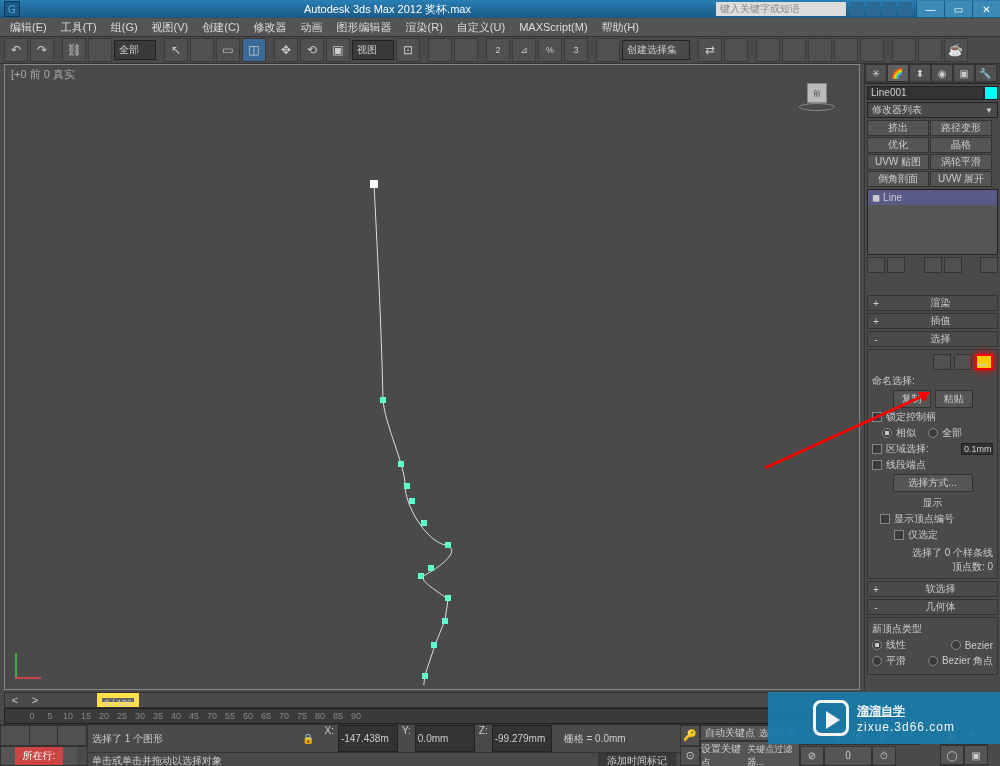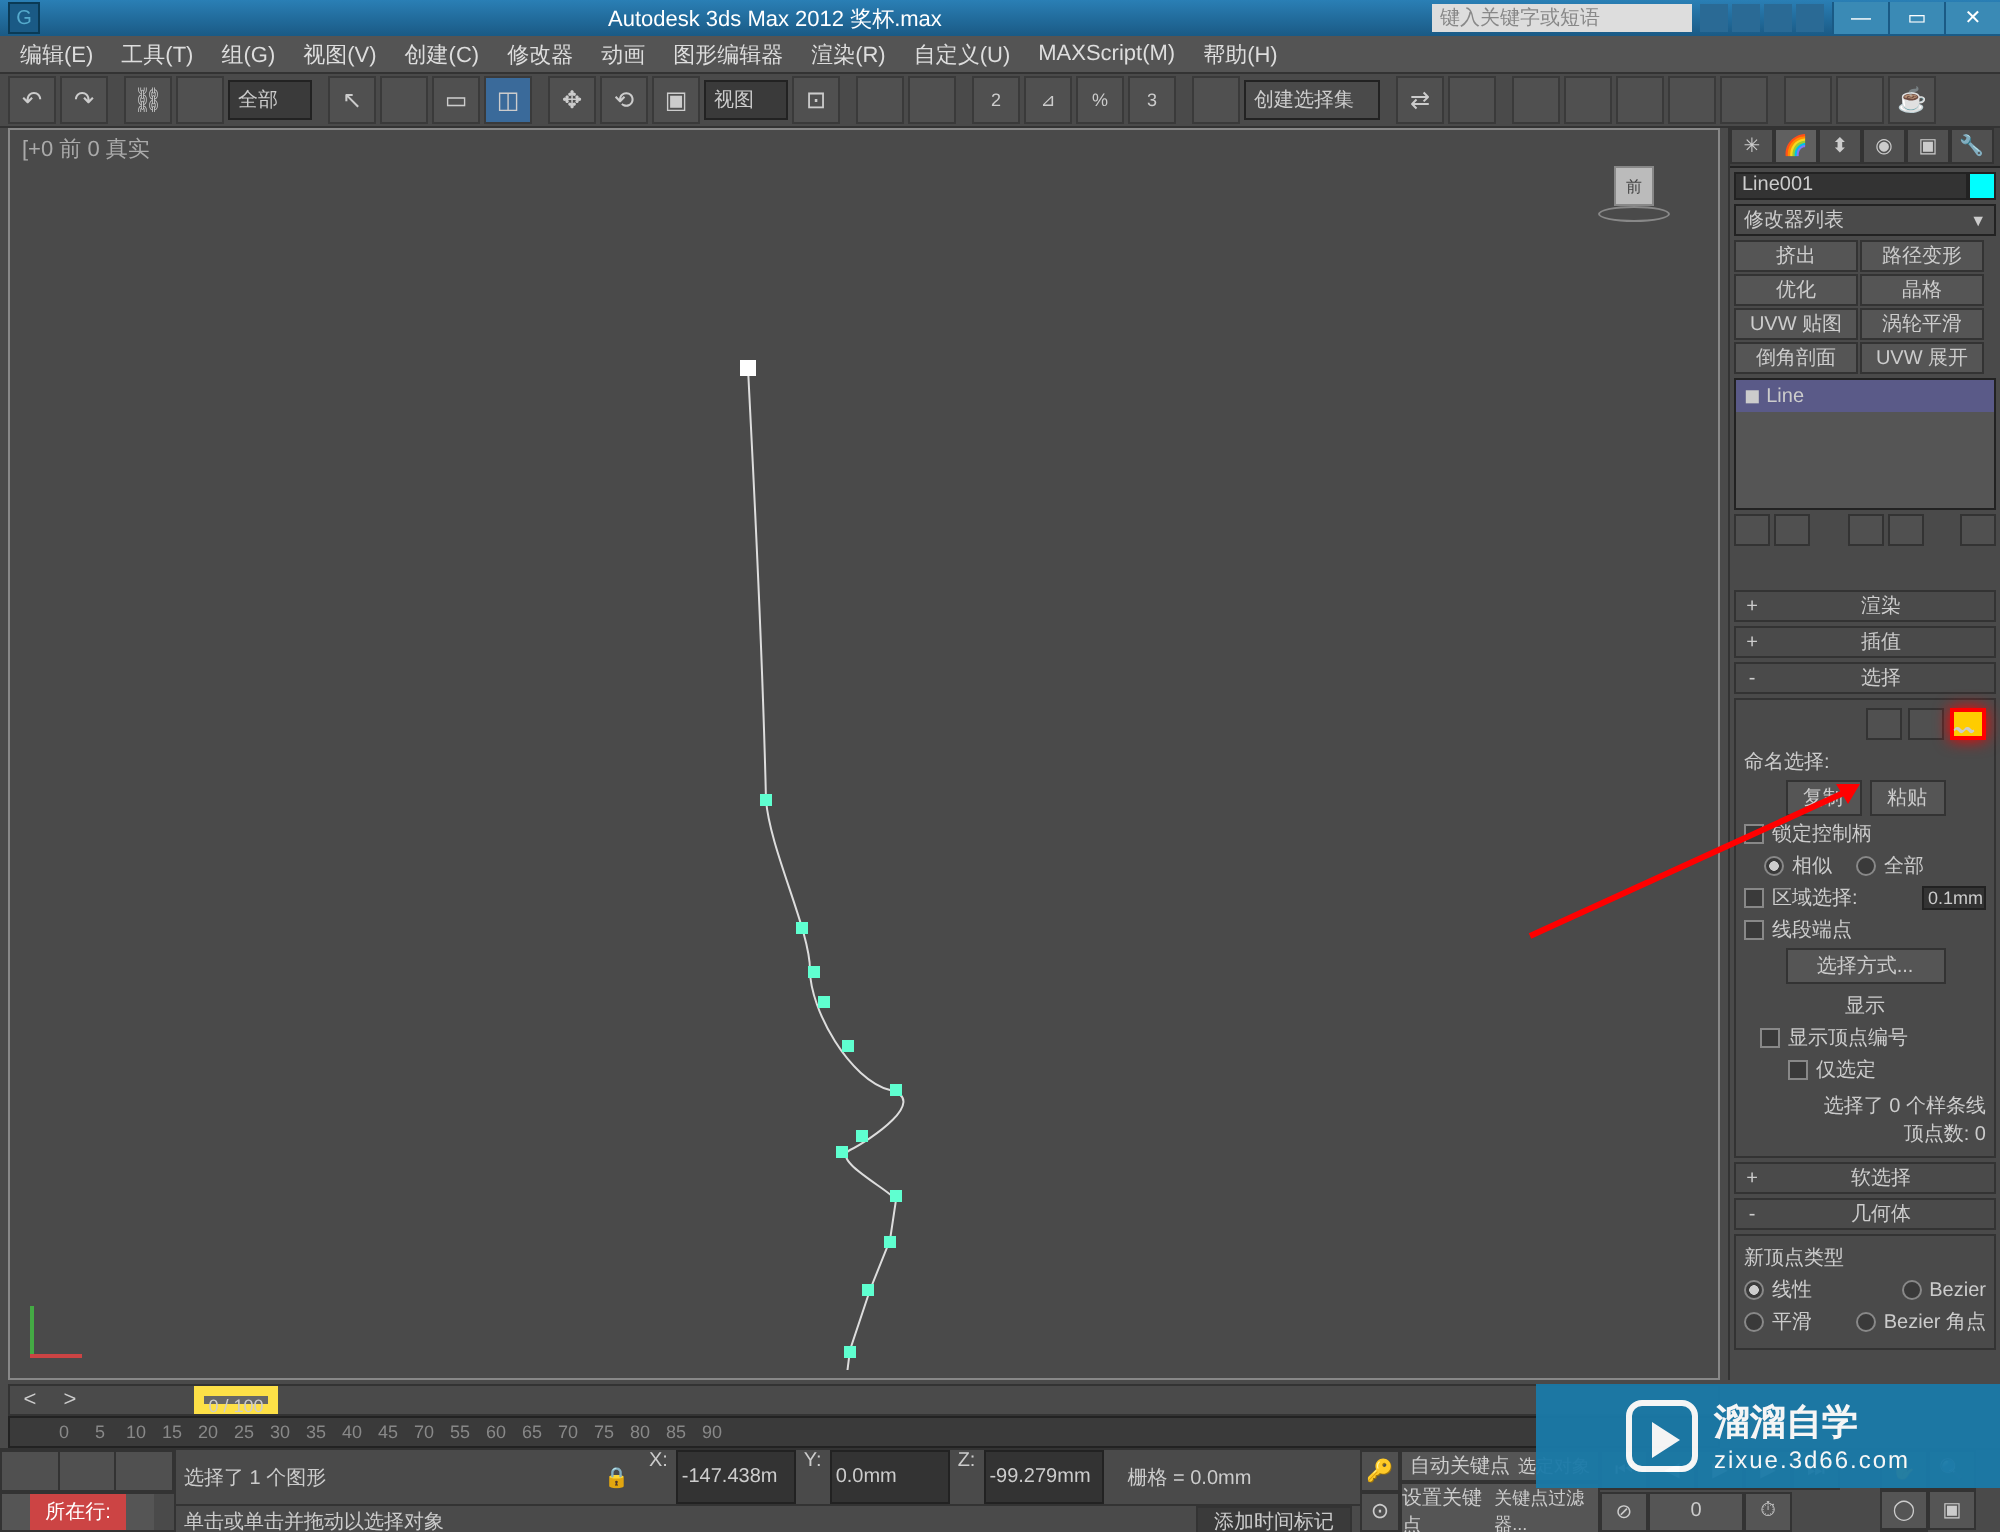--- a/index.html
+++ b/index.html
@@ -88,21 +88,21 @@
 .sb-lock-col { width: 20px; display: flex; flex-direction: column; }
 .sb-lock { flex: 1; border: 1px solid #333; background: #505050; display: flex; align-items: center; justify-content: center; }
 .sb-auto { width: 100px; display: flex; flex-direction: column; }
 .sb-auto-btn { flex: 1; border: 1px solid #333; background: #555; font-size: 10px; display: flex; align-items: center; justify-content: center; }
 
 
 .watermark { position: absolute; right: 0; bottom: 22px; width: 232px; height: 52px; background: #1a7aa8; display: flex; align-items: center; justify-content: center; gap: 8px; opacity: 0.95; z-index: 50; }
 .wm-icon { width: 36px; height: 36px; border: 3px solid #fff; border-radius: 8px; position: relative; }
 .wm-icon::after { content: ''; position: absolute; left: 10px; top: 8px; border-left: 14px solid #fff; border-top: 9px solid transparent; border-bottom: 9px solid transparent; }
 .wm-text { color: #fff; text-align: left; }
-.wm-line1 { font-size: 18px; font-weight: bold; }
+.wm-line1 { font-size: 12px; font-weight: bold; text-decoration: underline; }
 .wm-line2 { font-size: 12px; letter-spacing: 1px; }
 
 svg.spline { position: absolute; top: 0; left: 0; }
 .vertex { fill: #5fffd0; stroke: none; }
 .vertex.white { fill: #fff; }
 </style>
 </head>
 <body>
 
 <div class="title-bar">

